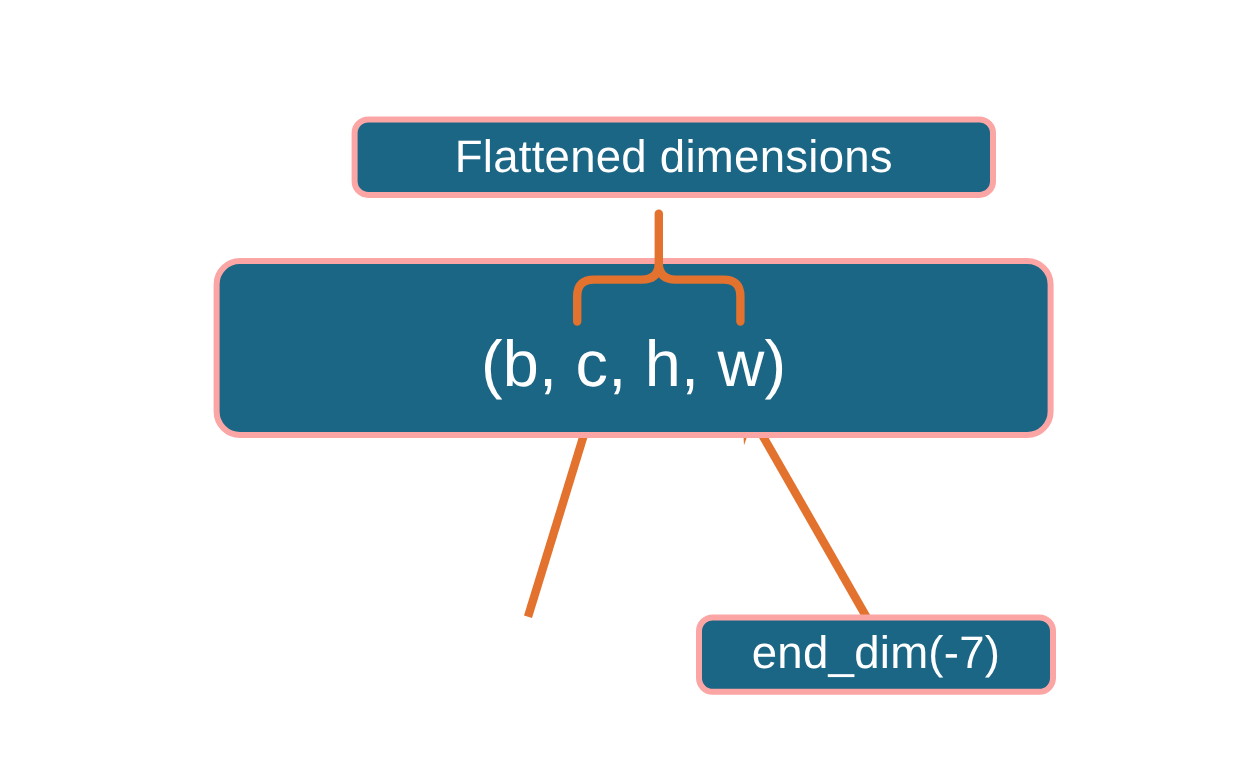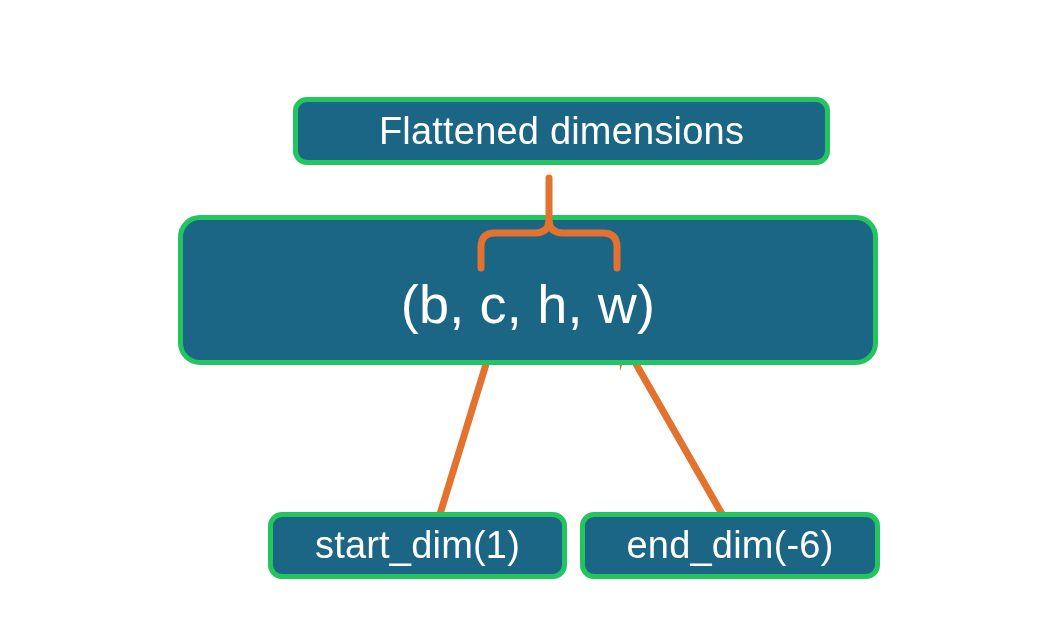--- a/index.html
+++ b/index.html
@@ -15,21 +15,21 @@
     position: relative;
     width: 1038px;
     height: 632px;
     background: #ffffff;
     overflow: hidden;
   }
   .node {
     position: absolute;
     box-sizing: border-box;
     background: #1b6585;
-    border: 5px solid #22c55e;
+    border: 5px solid #fca5a5;
     border-radius: 16px;
     display: flex;
     align-items: center;
     justify-content: center;
     color: #ffffff;
     font-family: "Liberation Sans", sans-serif;
     font-weight: 400;
     letter-spacing: 0.2px;
     z-index: 2;
   }
@@ -104,26 +104,23 @@
   </svg>
 
   <div class="node" id="node-flattened">
     <span>Flattened dimensions</span>
   </div>
 
   <div class="node" id="node-shape">
     <span class="shape-label">(b, c, h, w)</span>
   </div>
 
-  <div class="node" id="node-start-dim">
-    <span>start_dim(1)</span>
-  </div>
 
   <div class="node" id="node-end-dim">
-    <span>end_dim(-6)</span>
+    <span>end_dim(-7)</span>
   </div>
 
   <svg id="overlay" viewBox="0 0 1038 632" width="1038" height="632" xmlns="http://www.w3.org/2000/svg">
     <g fill="none" stroke="#e2722e" stroke-width="7" stroke-linecap="round" stroke-linejoin="round">
       <path d="M 481 268
                L 481 247
                Q 481 233 495 233
                L 535 233
                Q 548 233 549 221
                Q 550 233 563 233

